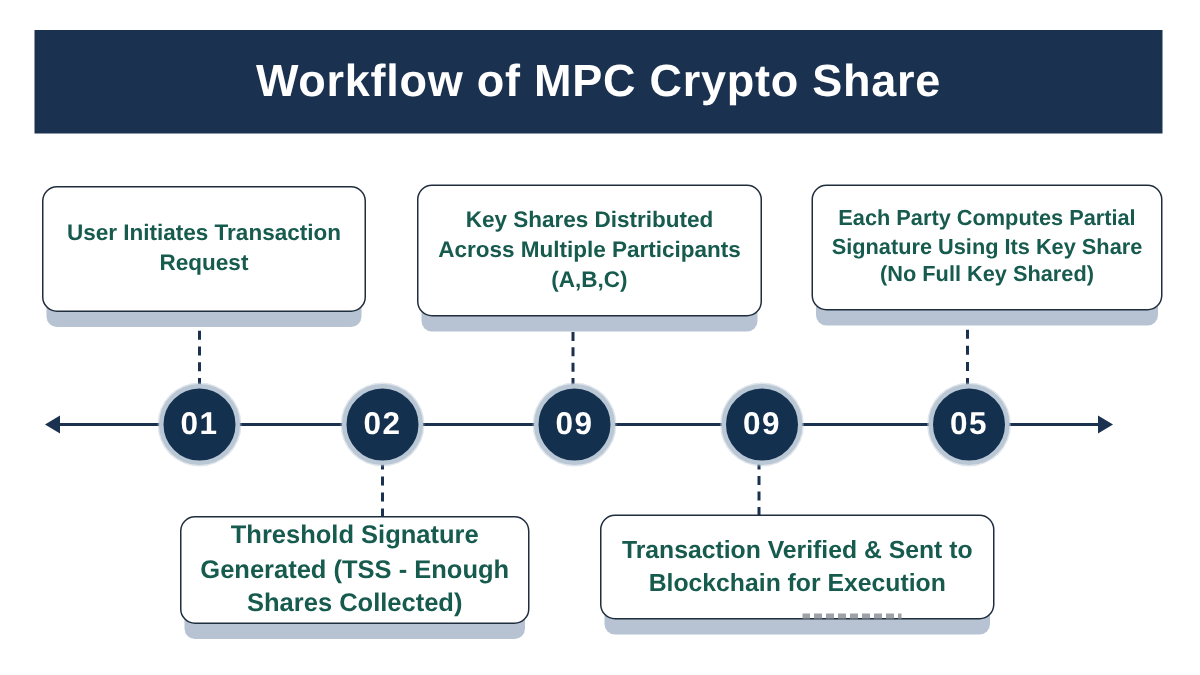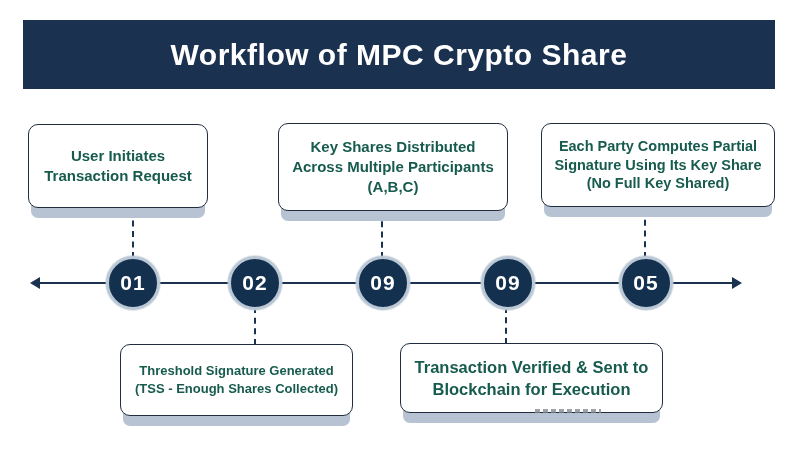--- a/index.html
+++ b/index.html
@@ -16,24 +16,24 @@
     margin:0;color:#ffffff;font-size:30px;font-weight:bold;letter-spacing:.5px;
   }
   
   .card{
     position:absolute;background:#ffffff;border:1.5px solid #1f2d3d;border-radius:10px;
     box-shadow:0 13px 0 -3px #b7c3d2;
     display:flex;align-items:center;justify-content:center;
     text-align:center;padding:4px 8px;box-sizing:border-box;
     color:#175b4e;font-weight:bold;line-height:1.35;
   }
-  .card-1{left:28px;top:124px;width:180px;height:84px;font-size:15px;}
+  .card-1{left:28px;top:124px;width:216px;height:84px;font-size:15px;}
   .card-3{left:278px;top:123px;width:230px;height:88px;font-size:15px;}
   .card-5{left:541px;top:123px;width:234px;height:84px;font-size:14.5px;line-height:1.3;}
-  .card-2{left:120px;top:344px;width:233px;height:72px;font-size:13px;}
+  .card-2{left:120px;top:344px;width:233px;height:72px;font-size:17px;}
   .card-4{left:400px;top:343px;width:263px;height:70px;font-size:16.5px;}
   
   .tl-line{
     position:absolute;left:37px;top:282px;width:698px;height:2px;background:#1b3150;
   }
   .arrow{
     position:absolute;top:277px;width:0;height:0;border-top:6px solid transparent;border-bottom:6px solid transparent;
   }
   .arrow-left{left:30px;border-right:10px solid #1b3150;}
   .arrow-right{left:732px;border-left:10px solid #1b3150;}

